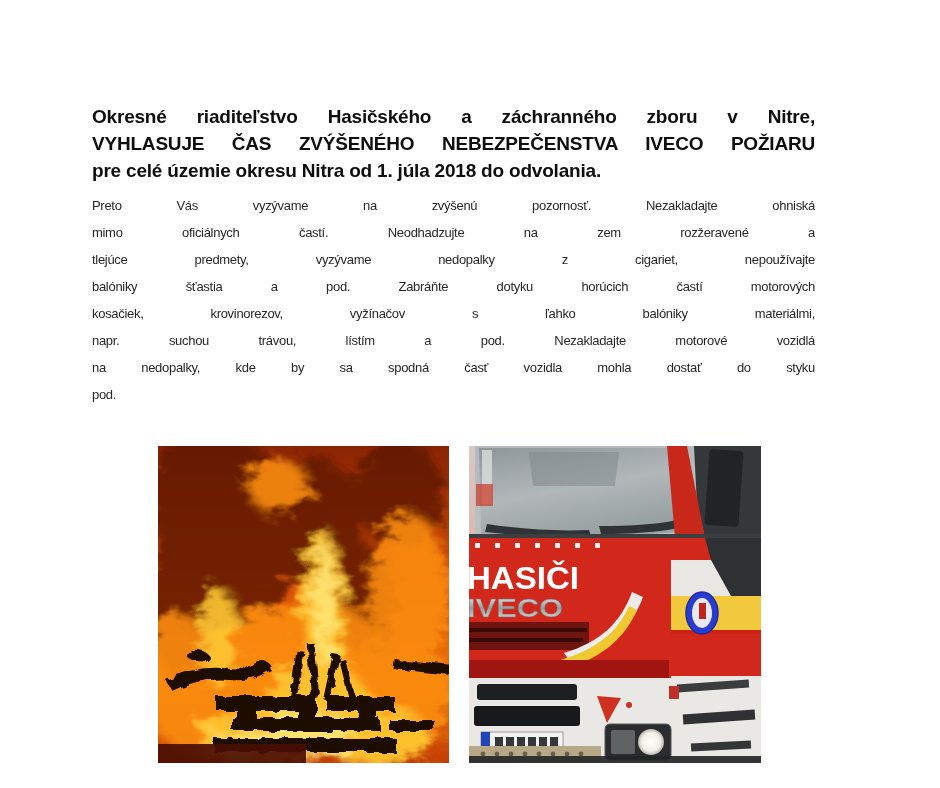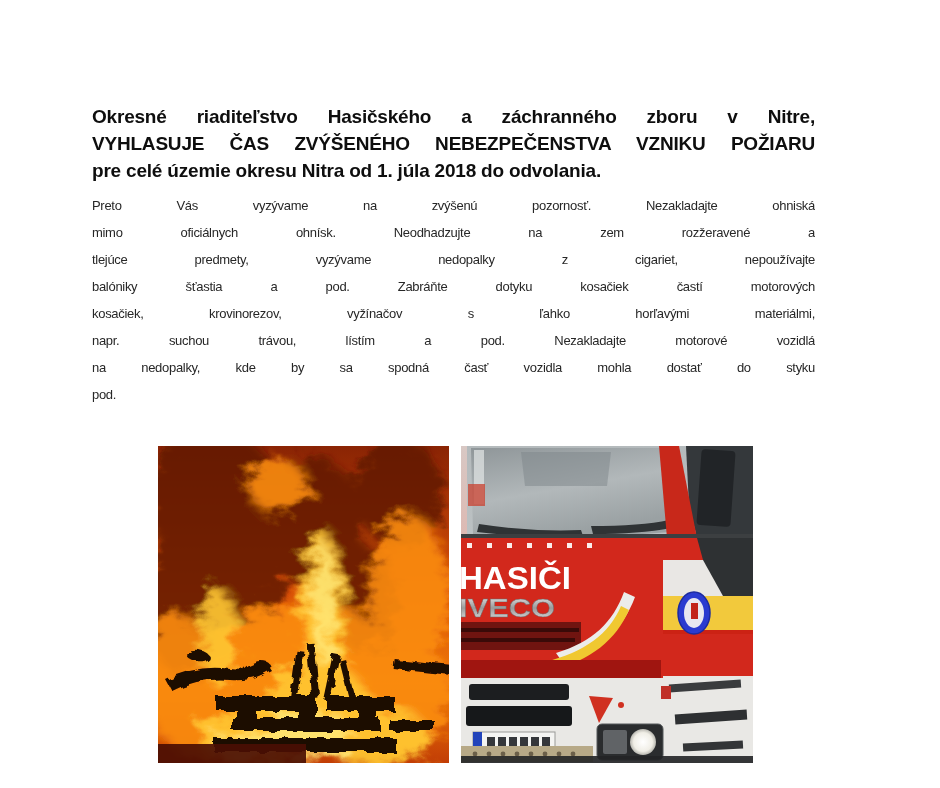--- a/index.html
+++ b/index.html
@@ -7,40 +7,40 @@
   body { font-family:"Liberation Sans", sans-serif; position:relative; }
   .page { position:absolute; inset:0; background:#ffffff;padding-left:40px; }
 
   .text-block { position:absolute; left:92px; width:723px; }
   .heading    { top:103px; font-weight:bold; font-size:19px; color:#0e0e0e; letter-spacing:-0.2px; }
   .bodytext   { top:192px; font-size:13px; color:#272727; letter-spacing:-0.3px; }
 
   .line { height:27px; line-height:27px; white-space:normal; overflow:hidden; }
   .line.just { text-align:justify; text-align-last:justify; -moz-text-align-last:justify; }
 
-  .images-row { position:absolute; left:158px; top:446px; display:flex; gap:12px; }
+  .images-row { position:absolute; left:158px; top:446px; display:flex; gap:20px; }
   .images-row svg { display:block; }
 </style>
 </head>
 <body>
 
 <div class="page">
 
   <div class="text-block heading" id="heading-block">
       <div class="line just">Okresné riaditeľstvo Hasičského a záchranného zboru v Nitre,</div>
-      <div class="line just">VYHLASUJE ČAS ZVÝŠENÉHO NEBEZPEČENSTVA VZNIKU POŽIARU</div>
+      <div class="line just">VYHLASUJE ČAS ZVÝŠENÉHO NEBEZPEČENSTVA IVECO POŽIARU</div>
       <div class="line">pre celé územie okresu Nitra od 1. júla 2018 do odvolania.</div>
     </div>
 
   <div class="text-block bodytext" id="body-block">
       <div class="line just">Preto Vás vyzývame na zvýšenú pozornosť. Nezakladajte ohniská</div>
-      <div class="line just">mimo oficiálnych ohnísk. Neodhadzujte na zem rozžeravené a</div>
+      <div class="line just">mimo oficiálnych častí. Neodhadzujte na zem rozžeravené a</div>
       <div class="line just">tlejúce predmety, vyzývame nedopalky z cigariet, nepoužívajte</div>
-      <div class="line just">balóniky šťastia a pod. Zabráňte dotyku kosačiek častí motorových</div>
-      <div class="line just">kosačiek, krovinorezov, vyžínačov s ľahko horľavými materiálmi,</div>
+      <div class="line just">balóniky šťastia a pod. Zabráňte dotyku horúcich častí motorových</div>
+      <div class="line just">kosačiek, krovinorezov, vyžínačov s ľahko balóniky materiálmi,</div>
       <div class="line just">napr. suchou trávou, lístím a pod. Nezakladajte motorové vozidlá</div>
       <div class="line just">na nedopalky, kde by sa spodná časť vozidla mohla dostať do styku</div>
       <div class="line">pod.</div>
     </div>
 
   <div class="images-row">
 
     <svg width="291" height="317" viewBox="0 0 291 317" aria-hidden="true">
       <defs>
         <linearGradient id="fg" x1="0" y1="0" x2="0" y2="1">

